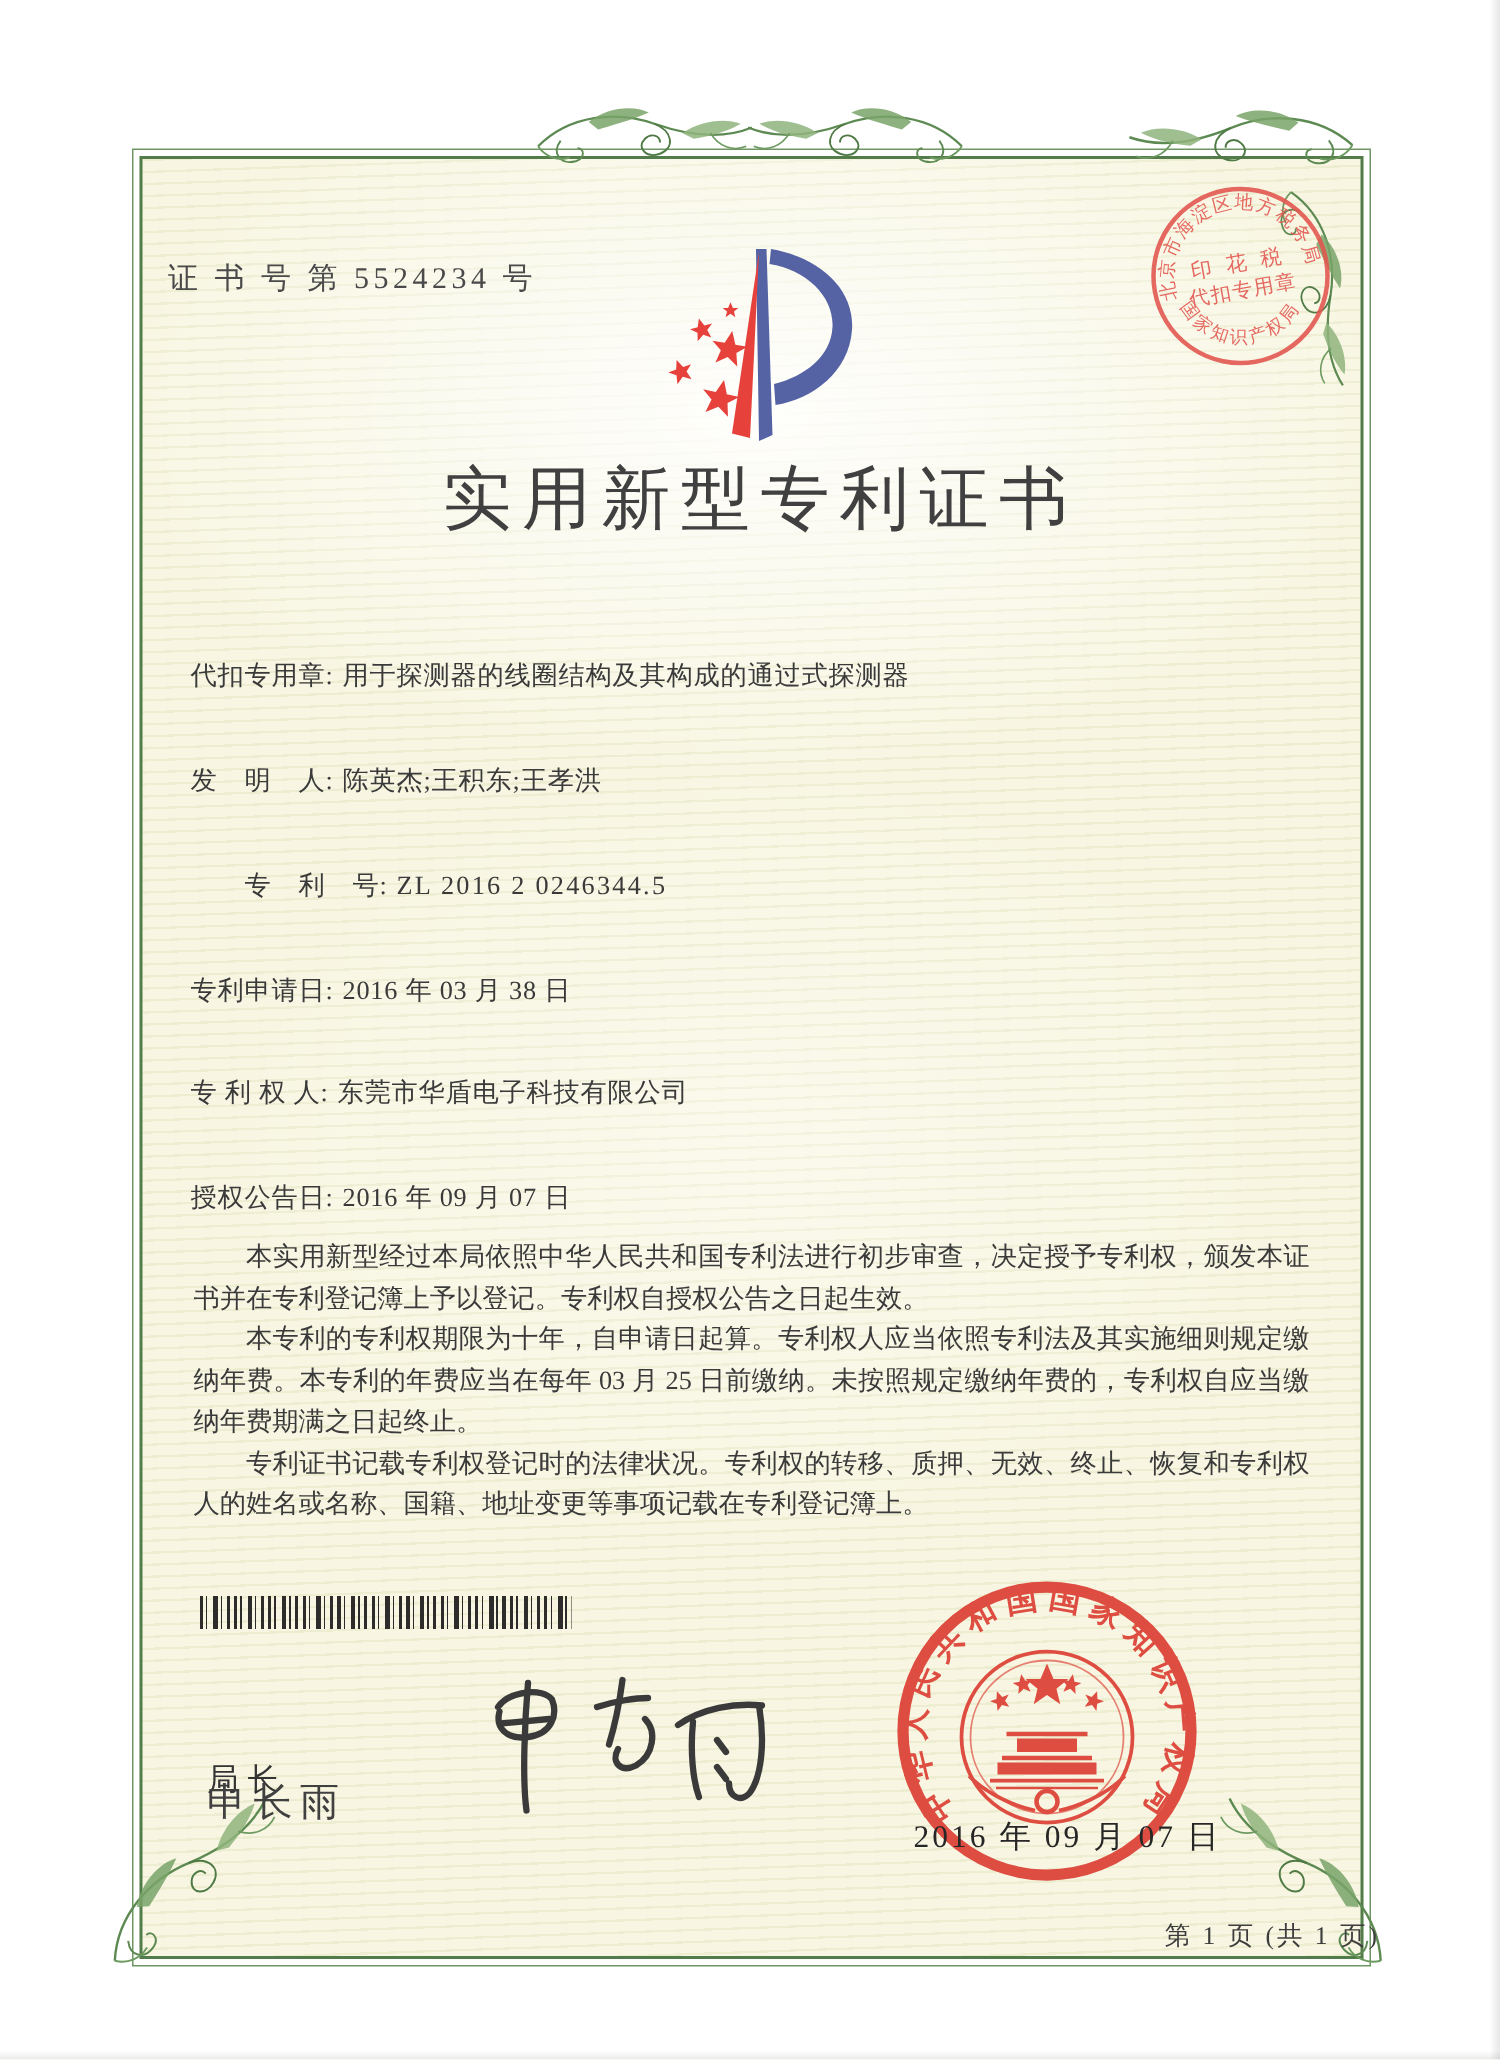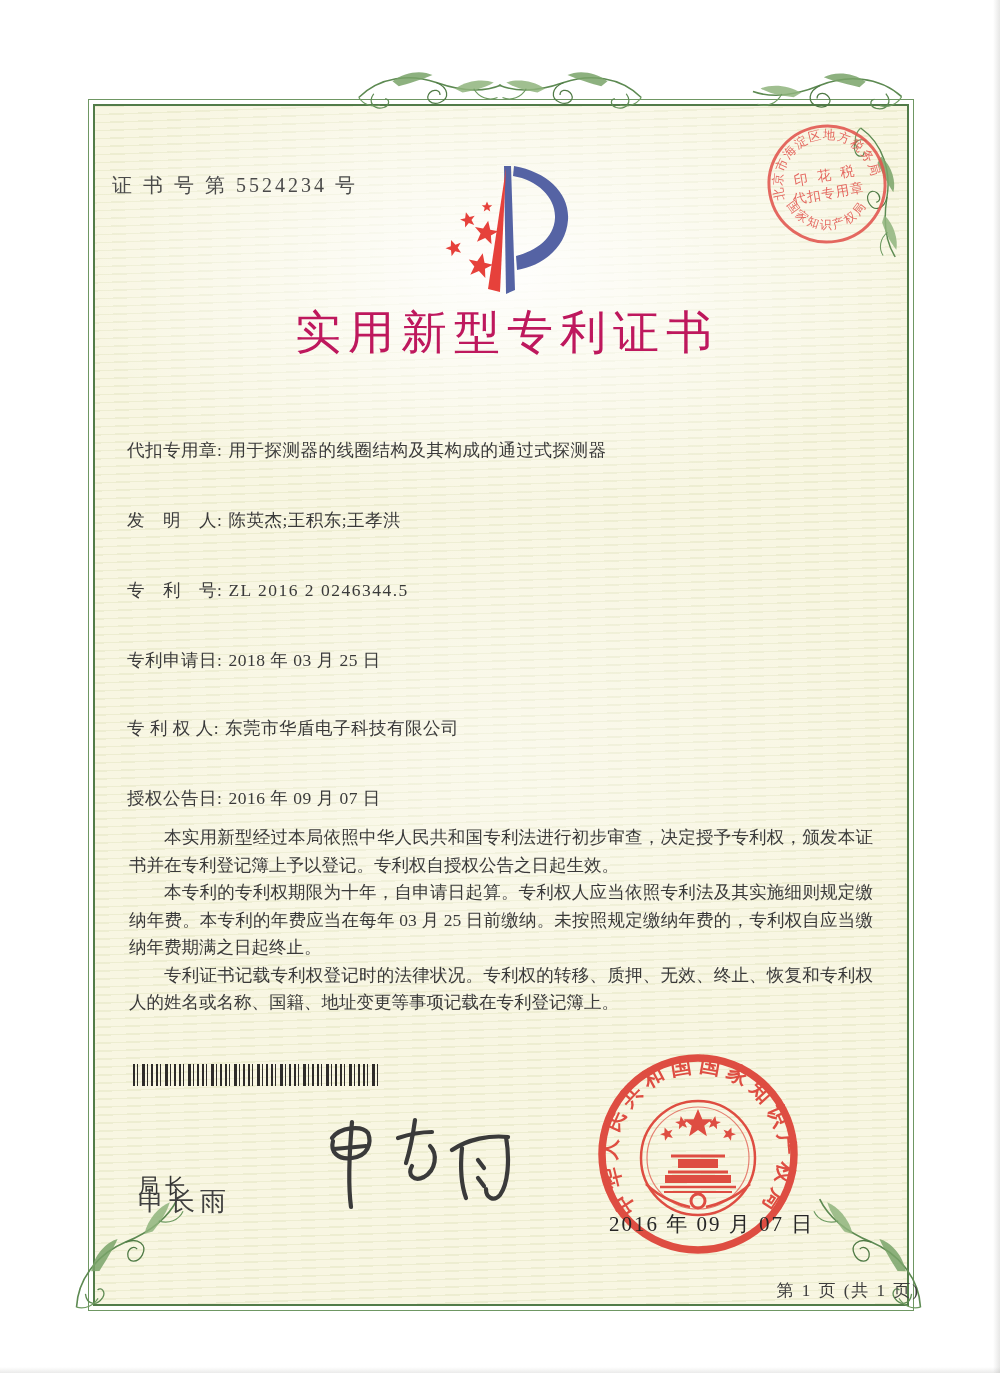--- a/index.html
+++ b/index.html
@@ -24,26 +24,26 @@
   }
 
   .ornament { position:absolute; pointer-events:none; }
   .ornament svg { width:100%; height:100%; overflow:visible; }
 
   .cert-no { position:absolute; left:112px; top:172px; font-size:20px; letter-spacing:3px; color:#4a4a4a; }
 
   .logo { position:absolute; left:418px; top:158px; width:170px; height:142px; }
 
   .title { position:absolute; left:0; top:302px; width:100%; text-align:center;
-    font-size:46px; letter-spacing:7px; color:#be185d; font-weight:500;padding-left:14px; }
+    font-size:46px; letter-spacing:7px; color:#404040; font-weight:500;padding-left:14px; }
 
   .fields { position:absolute; left:127px; top:0; width:760px; }
   .field-row { position:absolute; left:0; font-size:17.5px; letter-spacing:.5px; color:#3a3a3a; white-space:nowrap; }
   .field-row .lbl { margin-right:6px; }
-  .f0 { top:438px; } .f1 { top:508px;text-align:right; } .f2 { top:578px; }
+  .f0 { top:438px; } .f1 { top:508px;text-align:right; } .f2 { top:578px;margin-left:36px; }
   .f3 { top:648px; } .f4 { top:716px; } .f5 { top:786px; }
   .f2 .val { font-family:"Liberation Serif","DejaVu Serif",serif; letter-spacing:1.5px; }
 
   .paras { position:absolute; left:129px; top:824px; width:744px;
     font-size:17.5px; line-height:27.5px; text-align:justify; color:#3a3a3a; }
   .paras p { text-indent:2em; margin:0; }
 
   .barcode { position:absolute; left:133px; top:1064px; width:248px; height:22px;
     background:repeating-linear-gradient(90deg,
       #2e2c2a 0 2px, rgba(0,0,0,0) 2px 4px,
@@ -170,21 +170,21 @@
   <div class="field-row f0">
     <span class="lbl">代扣专用章:</span><span class="val">用于探测器的线圈结构及其构成的通过式探测器</span>
   </div>
   <div class="field-row f1">
     <span class="lbl">发　明　人:</span><span class="val">陈英杰;王积东;王孝洪</span>
   </div>
   <div class="field-row f2">
     <span class="lbl">专　利　号:</span><span class="val">ZL 2016 2 0246344.5</span>
   </div>
   <div class="field-row f3">
-    <span class="lbl">专利申请日:</span><span class="val">2018 年 03 月 25 日</span>
+    <span class="lbl">专利申请日:</span><span class="val">2016 年 03 月 38 日</span>
   </div>
   <div class="field-row f4">
     <span class="lbl">专 利 权 人:</span><span class="val">东莞市华盾电子科技有限公司</span>
   </div>
   <div class="field-row f5">
     <span class="lbl">授权公告日:</span><span class="val">2016 年 09 月 07 日</span>
   </div>
 </div>
 
 <div class="paras">

